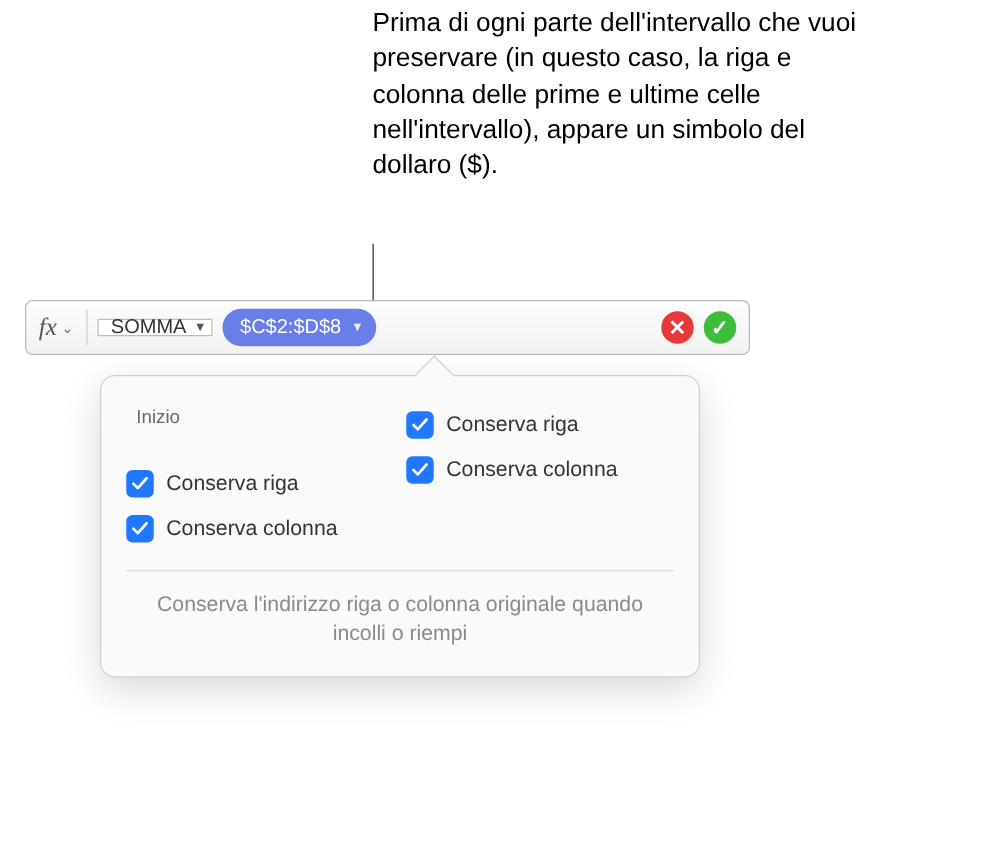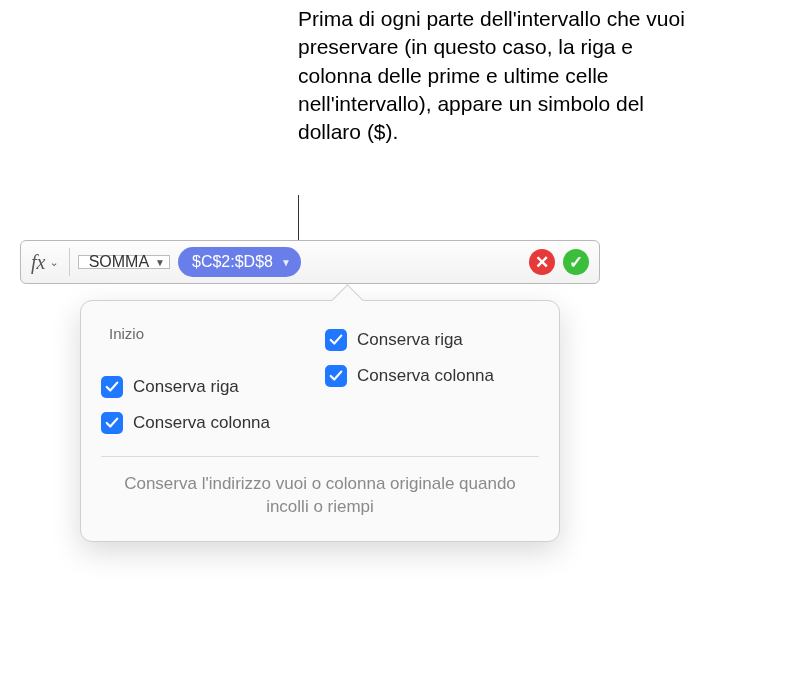--- a/index.html
+++ b/index.html
@@ -247,16 +247,16 @@
                 <path d="M2 8 L6 12 L14 3" stroke="#fff" stroke-width="2.5" fill="none" stroke-linecap="round" stroke-linejoin="round"></path>
               </svg>
           </div>
           <span>Conserva colonna</span>
         </div>
       </div>
     </div>
 
     <hr class="divider">
 
-    <div class="hint">Conserva l'indirizzo vuoi o colonna originale quando incolli o riempi</div>
+    <div class="hint">Conserva l'indirizzo riga o colonna originale quando incolli o riempi</div>
   </div>
 
 </div>
 
 </body></html>

